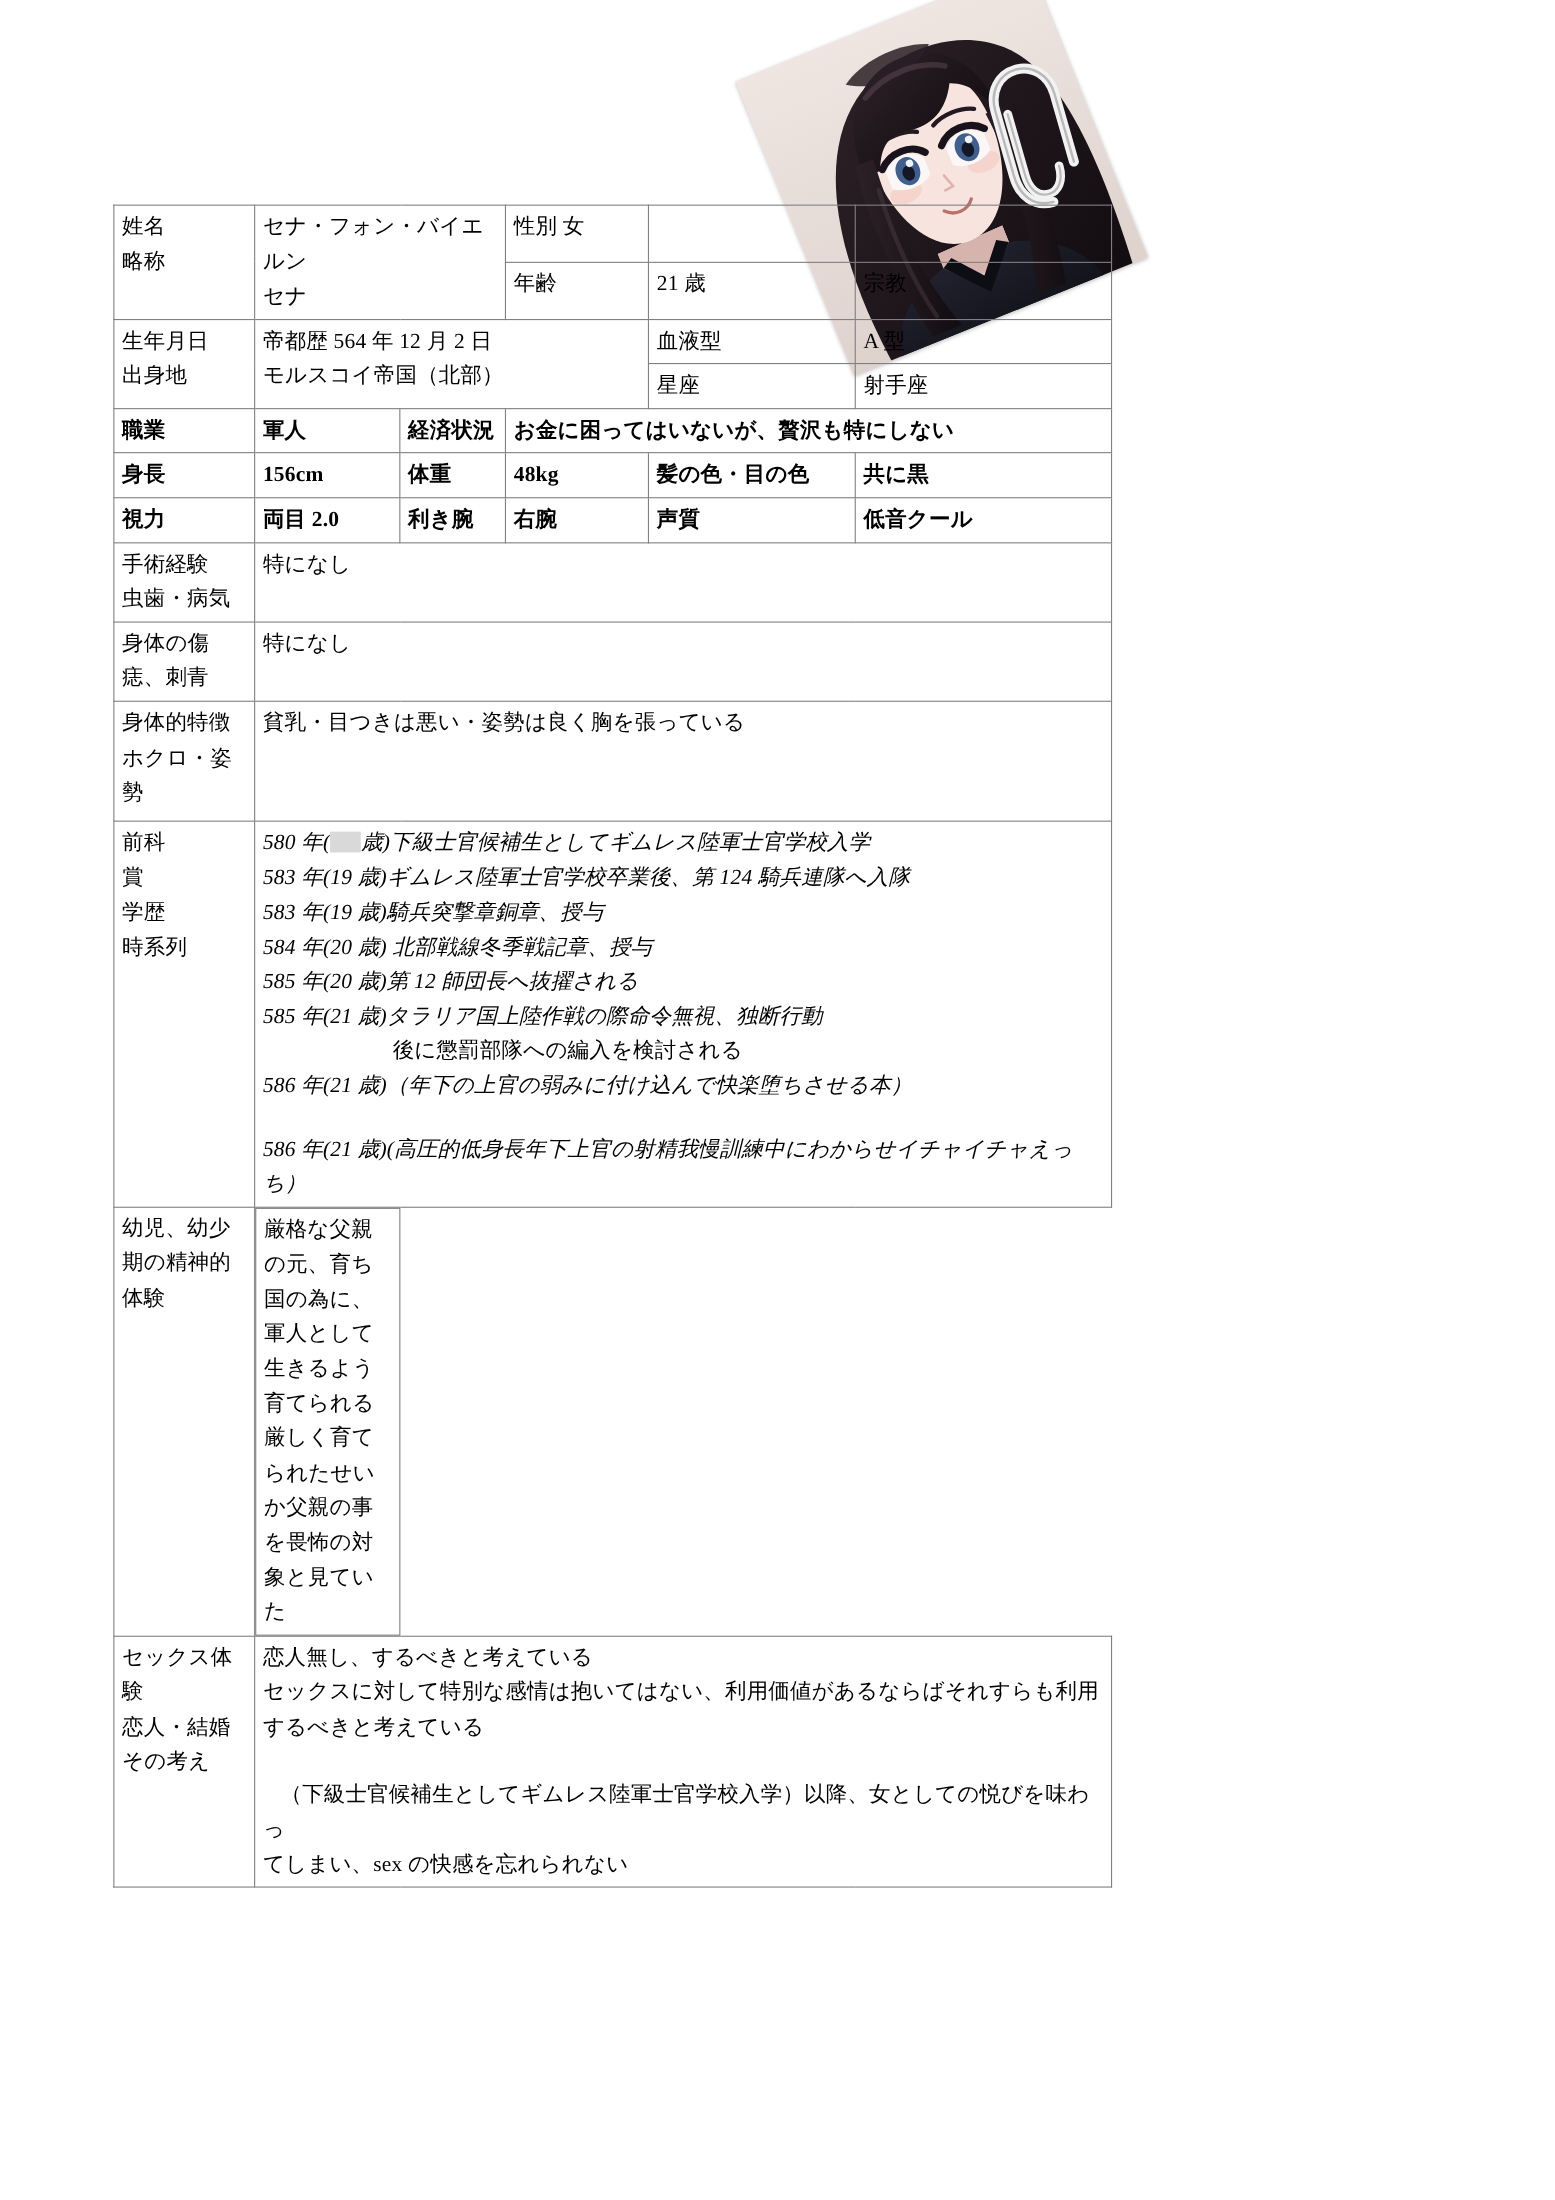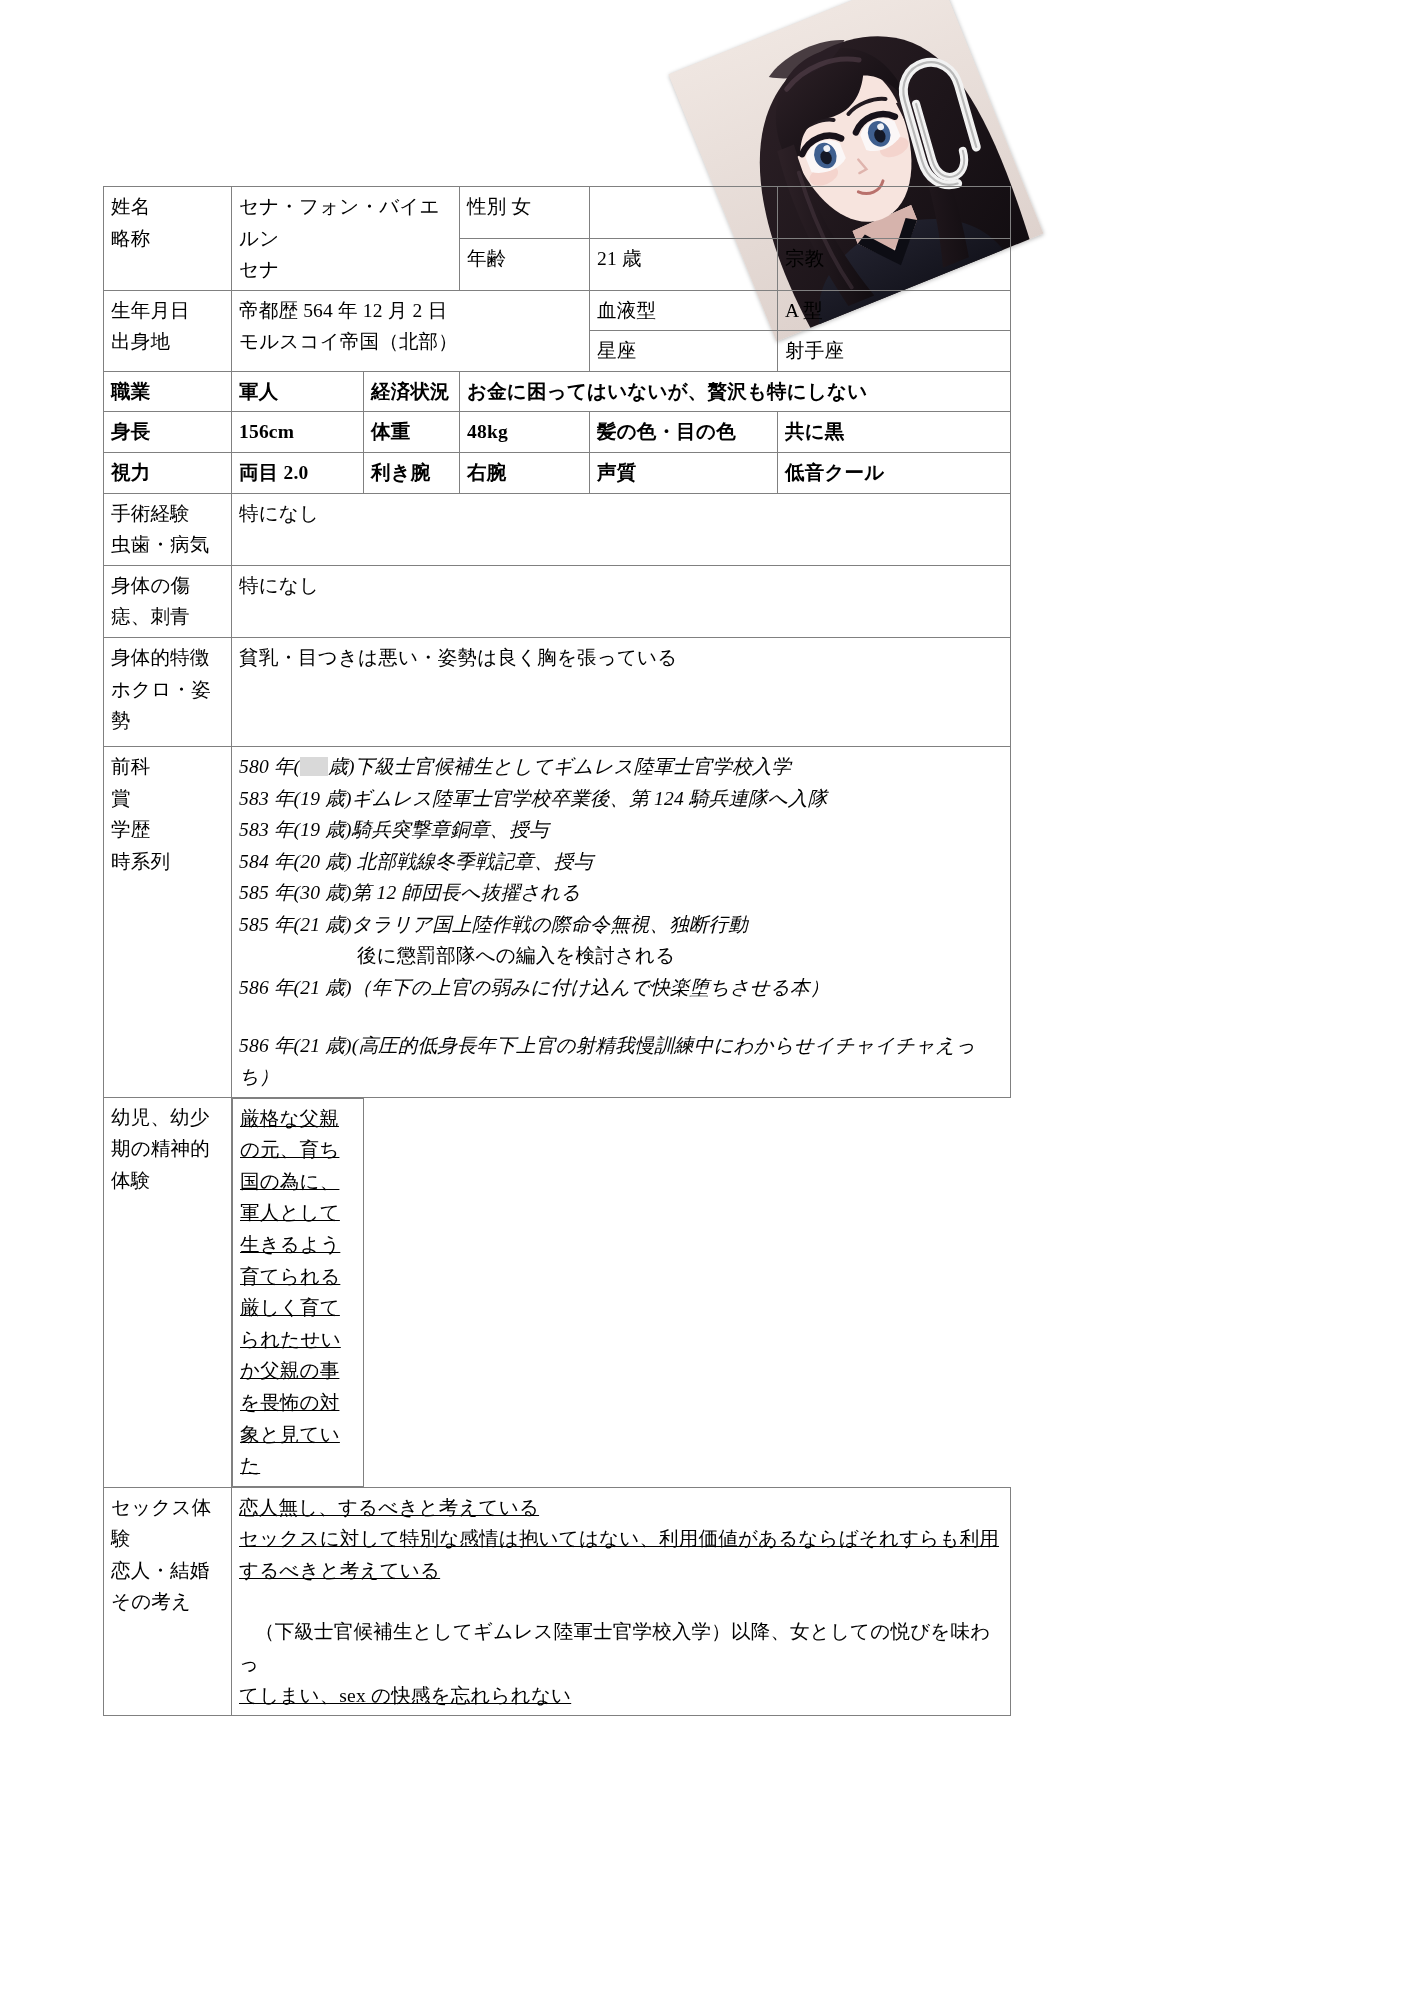--- a/index.html
+++ b/index.html
@@ -54,21 +54,21 @@
     width: 28px;
     height: 19px;
     background: #d9d9d9;
     vertical-align: -3px;
   }
 
   .tl-line { display: block; white-space: pre-wrap; font-style: italic; }
   .tl-indent { padding-left: 118px; display: block; }
   .tl-gap { display: block; height: 26px; }
 
-  .bodytext { white-space: pre-wrap; display: block; text-decoration: underline; }
+  .bodytext { white-space: pre-wrap; display: block; }
   .para-gap { display: block; height: 30px; }
   .indent1 { display: block; text-indent: 16px; }
 
   
   .photo-wrap {
     position: absolute;
     left: 712px;
     top: 10px;
     width: 288px;
     height: 288px;
@@ -265,21 +265,21 @@
       <tr>
         <td class="lbl">前科
 賞
 学歴
 時系列</td>
         <td colspan="5">
           <span class="tl-line"><span>580 年(</span><span class="redact"></span><span>歳)下級士官候補生としてギムレス陸軍士官学校入学</span></span>
           <span class="tl-line"><span>583 年(19 歳)</span><span>ギムレス陸軍士官学校卒業後、第 124 騎兵連隊へ入隊</span></span>
           <span class="tl-line"><span>583 年(19 歳)</span><span>騎兵突撃章銅章、授与</span></span>
           <span class="tl-line"><span>584 年(20 歳)</span><span> 北部戦線冬季戦記章、授与</span></span>
-          <span class="tl-line"><span>585 年(30 歳)</span><span>第 12 師団長へ抜擢される</span></span>
+          <span class="tl-line"><span>585 年(20 歳)</span><span>第 12 師団長へ抜擢される</span></span>
           <span class="tl-line"><span>585 年(21 歳)</span><span>タラリア国上陸作戦の際命令無視、独断行動</span></span>
           <span class="tl-indent">後に懲罰部隊への編入を検討される</span>
           <span class="tl-line">586 年(21 歳)（年下の上官の弱みに付け込んで快楽堕ちさせる本）</span>
           <span class="tl-gap"></span>
           <span class="tl-line">586 年(21 歳)(高圧的低身長年下上官の射精我慢訓練中にわからせイチャイチャえっち）</span>
         </td>
       </tr>
 
       <tr>
         <td class="lbl" style="height:92px">幼児、幼少

